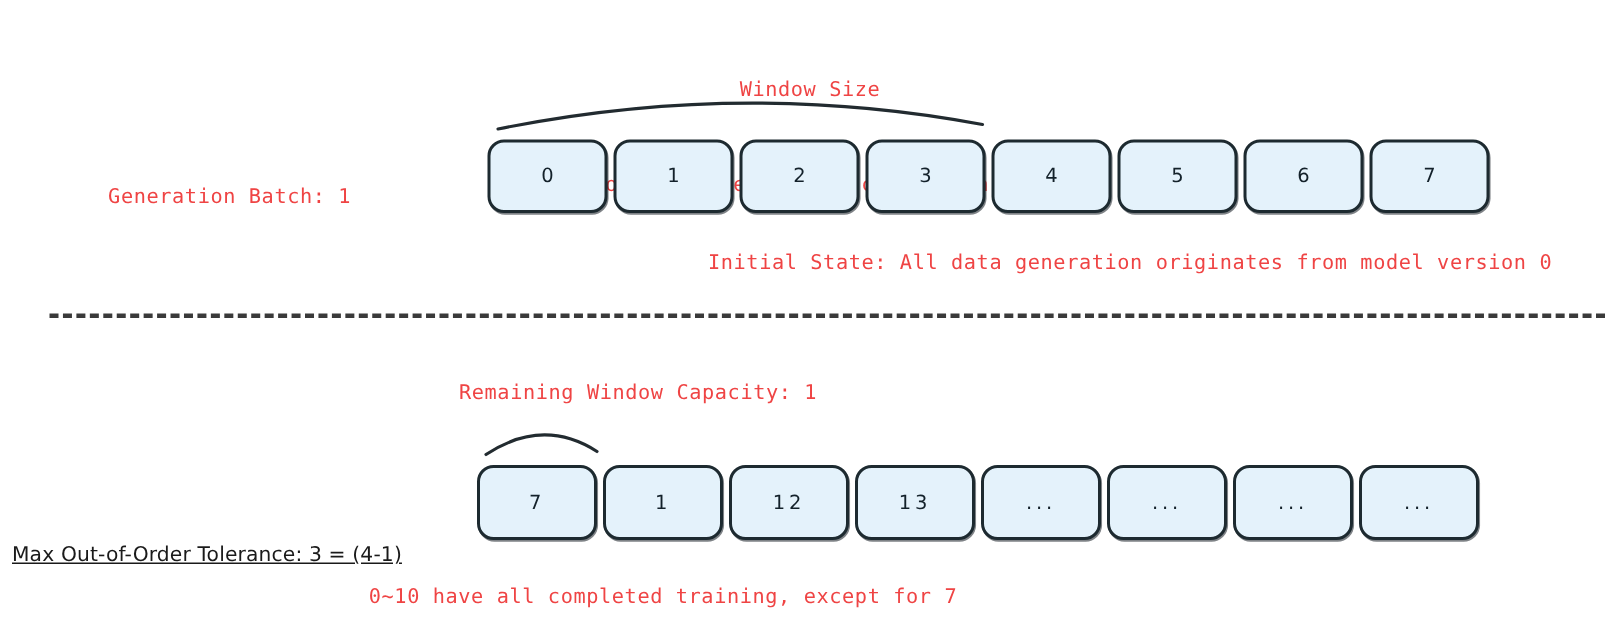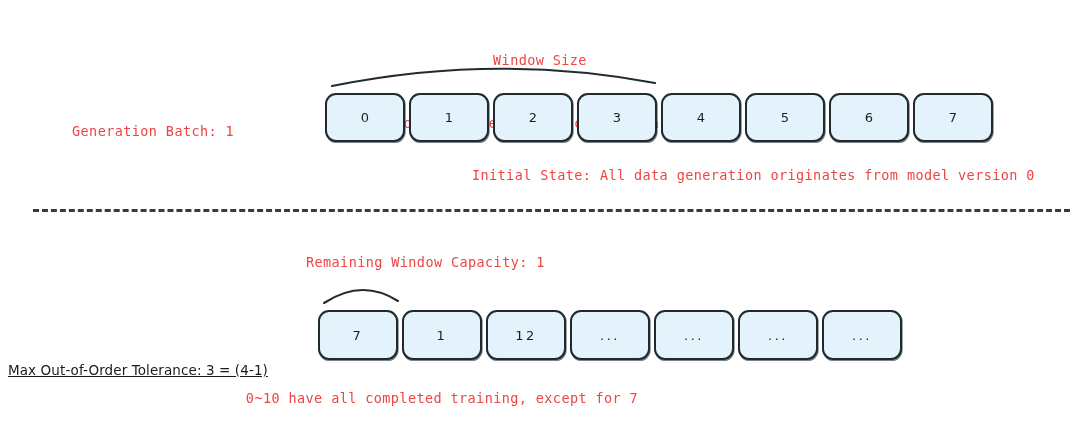--- a/index.html
+++ b/index.html
@@ -169,20 +169,23 @@
   <div class="cell">
       <span class="dots">7</span>
     </div>
   <div class="cell">
       <span class="dots">1</span>
     </div>
   <div class="cell">
       <span class="dots">12</span>
     </div>
   <div class="cell">
+      <span class="dots">13</span>
+    </div>
+  <div class="cell">
       <span class="dots">...</span>
     </div>
   <div class="cell">
       <span class="dots">...</span>
     </div>
   <div class="cell">
       <span class="dots">...</span>
     </div>
   <div class="cell">
       <span class="dots">...</span>

